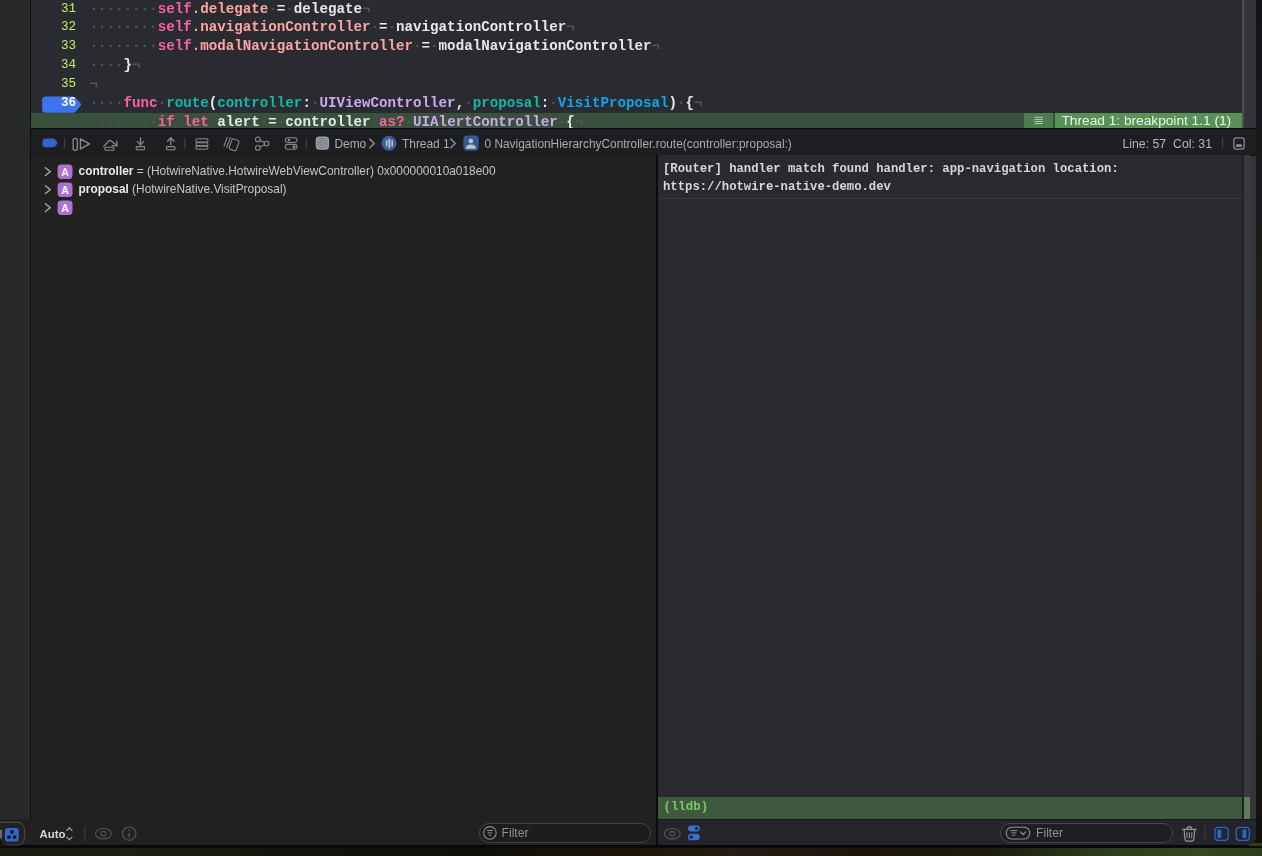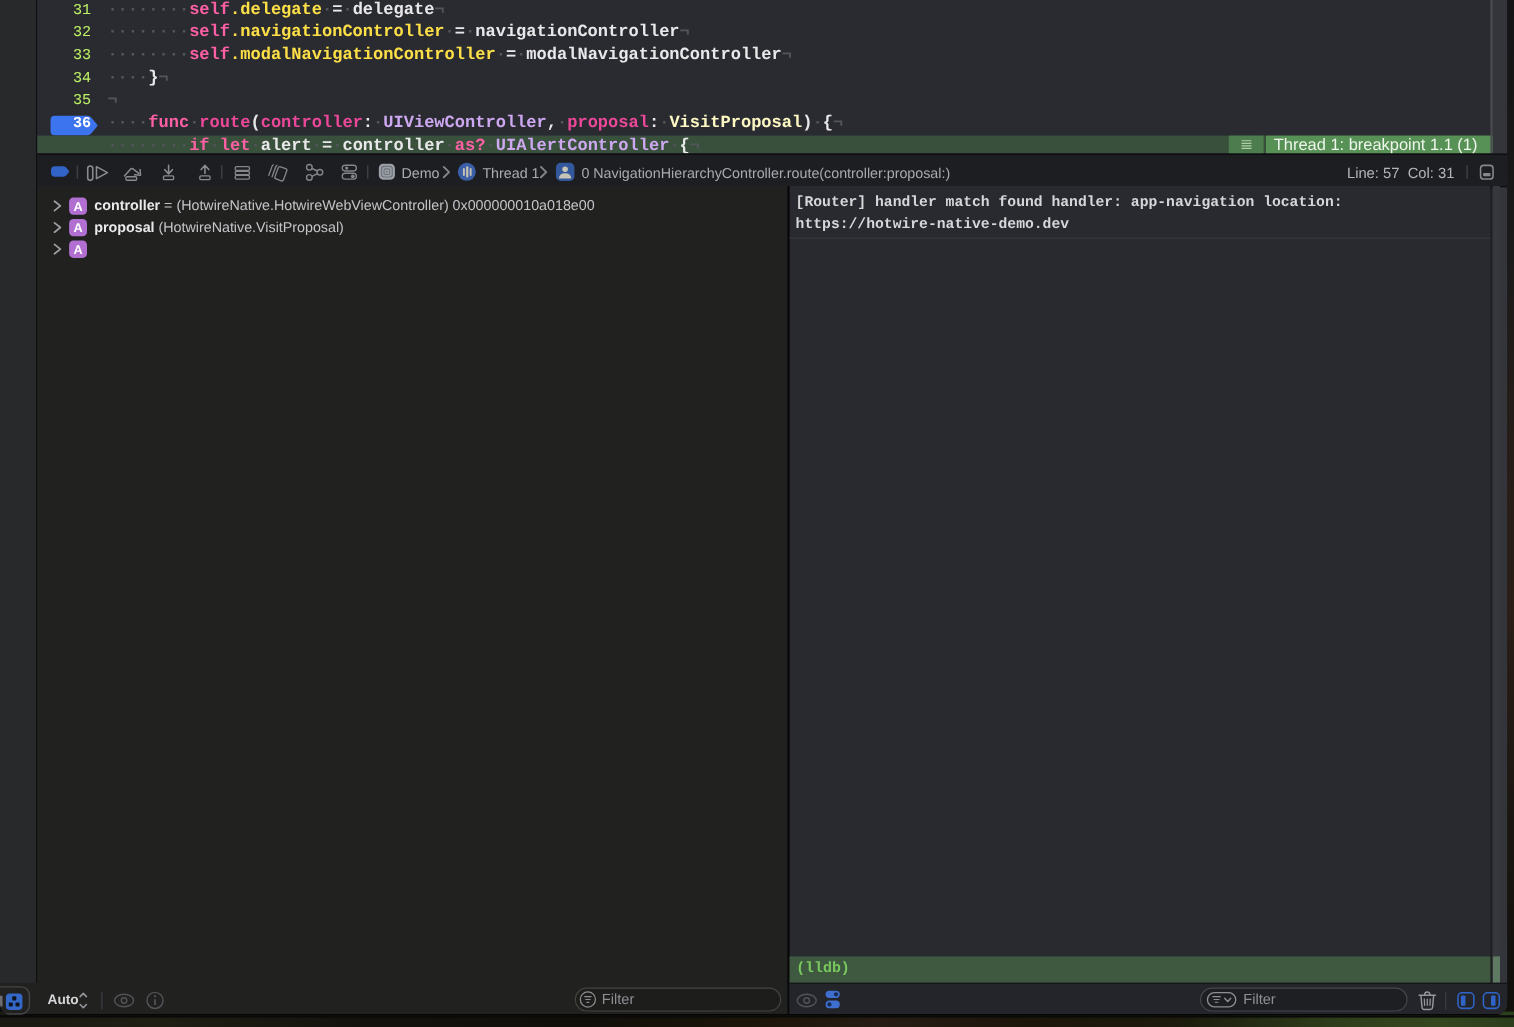--- a/index.html
+++ b/index.html
@@ -2,25 +2,25 @@
 <html><head>
 <meta charset="utf-8">
 <style>
   html,body{margin:0;padding:0;width:1262px;height:856px;overflow:hidden;background:#0b0b0a;}
   .abs{position:absolute;}
   #stage{position:relative;width:1262px;height:856px;font-family:"Liberation Sans",sans-serif;}
   #win{position:absolute;left:0;top:0;width:1256px;height:846px;border-radius:0 0 10px 10px;overflow:hidden;background:#232428;}
   pre{margin:0;}
   .mono{font-family:"Liberation Mono",monospace;}
   .k{color:#fc5fa3;}
-  .t{color:#fde047;}
+  .t{color:#fca5a5;}
   .w{color:#e8e8ea;}
   .o{color:#cda8f0;}
-  .p{color:#fef9c3;}
-  .f{color:#ec4899;}
+  .p{color:#0ea5e9;}
+  .f{color:#14b8a6;}
   .i{color:#53555c;}
   .n{color:#54555c;}
   .ln{position:absolute;left:31px;width:45px;text-align:right;color:#bef264;font:400 12.6px "Liberation Mono",monospace;line-height:18.85px;}
 </style>
 </head>
 <body>
 <div id="stage">
 
   <div class="abs" style="left:1250px;top:0;width:12px;height:856px;background:linear-gradient(180deg,#141416 0%,#1b1a1a 25%,#271d18 45%,#2a1e16 60%,#1c1612 78%,#10100c 100%);"></div>
 

